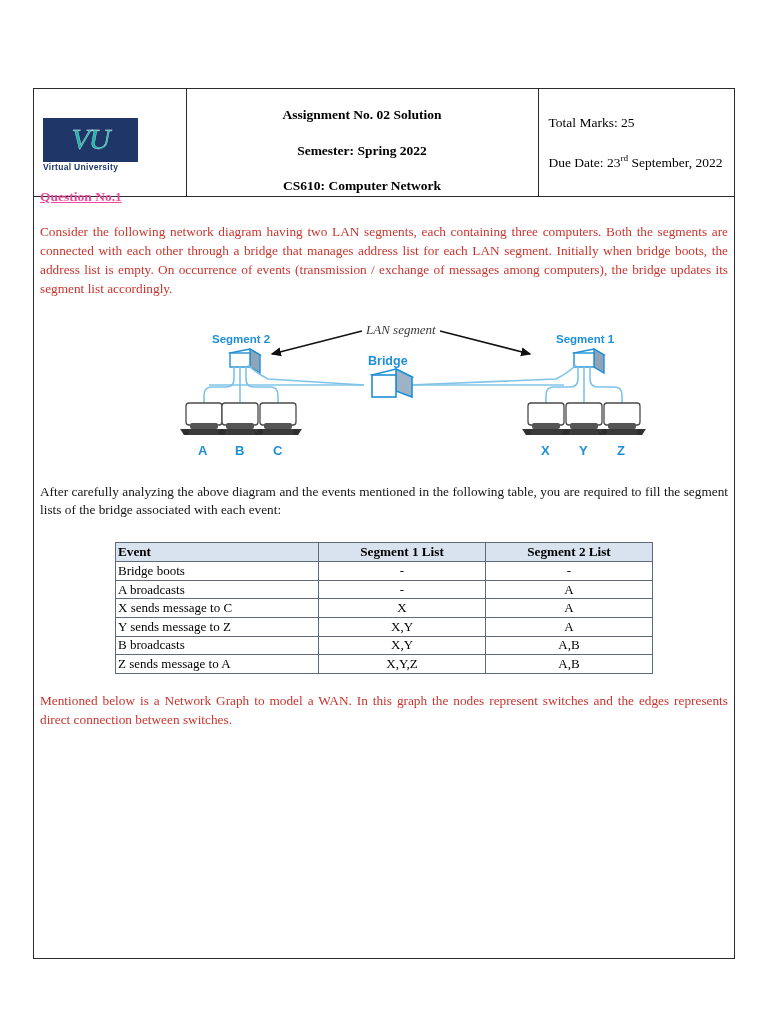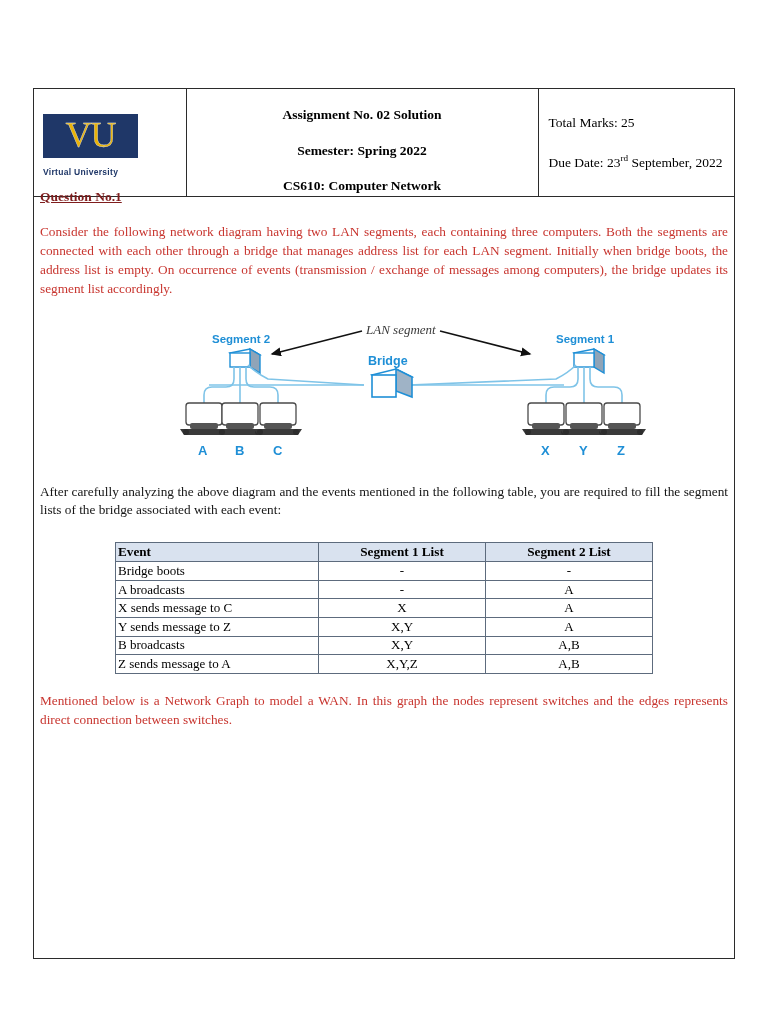--- a/index.html
+++ b/index.html
@@ -50,37 +50,38 @@
   .logo-box {
     width: 95px; height: 44px;
     background: #1f3768;
     position: relative;
     overflow: hidden;
   }
   .logo-box .vu {
     position: absolute;
     left: 50%; top: 50%;
     transform: translate(-50%,-52%);
-    color: #eab308;
+    color: #14b8a6;
     font-family: "Liberation Serif", "DejaVu Serif", serif;
-    font-size: 36px;
+    font-size: 30px;
     font-weight: 400;
     letter-spacing: -1px;
     line-height: 1;
+    font-style: italic;
     -webkit-text-stroke: 0.3px #dfe4ef;
   }
   .logo-sub {
     width: 95px;
     text-align: left;
     color: #1f3768;
     font-family: "Liberation Sans", "DejaVu Sans", sans-serif;
     font-size: 8.5px;
     font-weight: bold;
     letter-spacing: 0.3px;
-    padding-top: 9px;
+    padding-top: 0;
   }
 
   .hdr-line {
     font-weight: bold;
     font-size: 13.5px;
     color: #000;
     line-height: 1.45;
     margin-top: 16px;
   }
   .hdr-right-line {
@@ -91,21 +92,21 @@
   .hdr-right-line.first { margin-bottom: 22px; }
   sup { font-size: 0.68em; vertical-align: super; }
 
   
   .content { position: absolute; left: 0; top: 82px; width: 700px; }
 
   .q-title {
     margin: 18px 0 0 6px;
     font-size: 13.5px;
     font-weight: bold;
-    color: #7f1d1d;
+    color: #ec4899;
     text-decoration: underline;
     display: inline-block;
   }
   .q-title-wrap { padding-left: 0; }
 
   .red-para {
     margin: 18px 6px 0 6px;
     color: #c8352f;
     font-size: 13.3px;
     line-height: 1.42;

